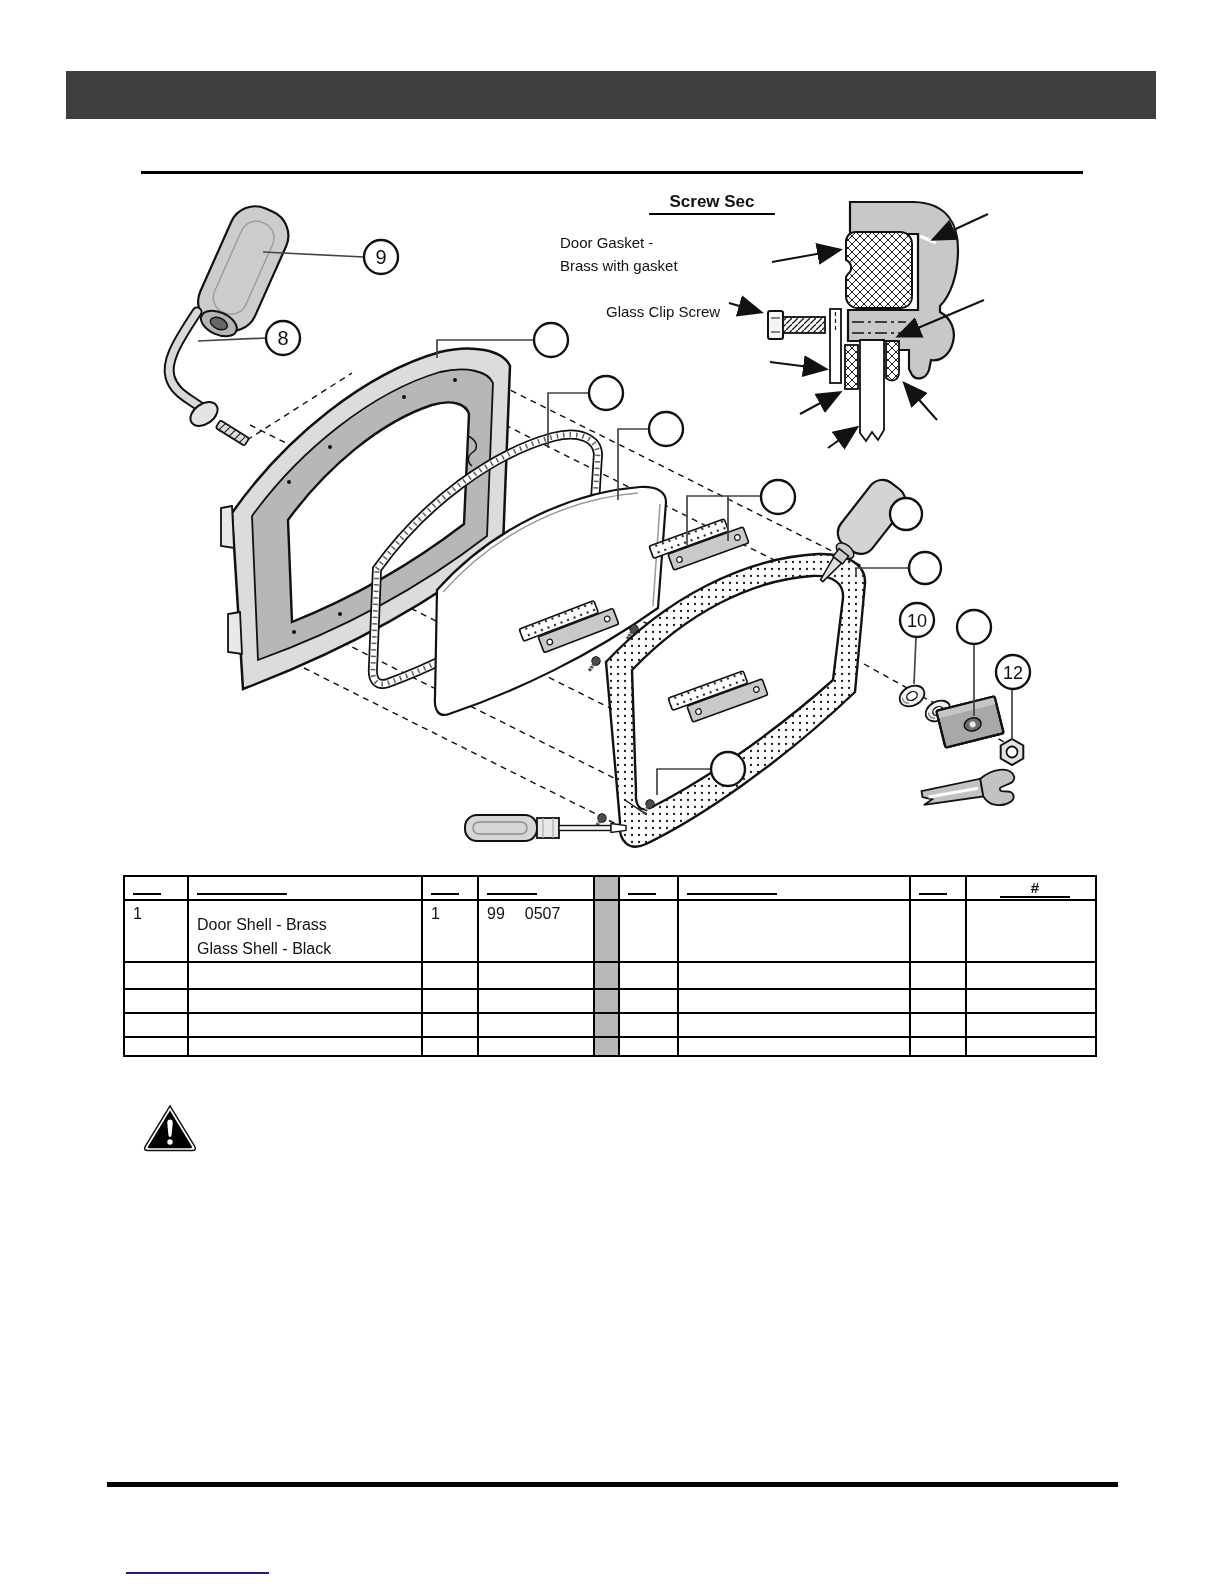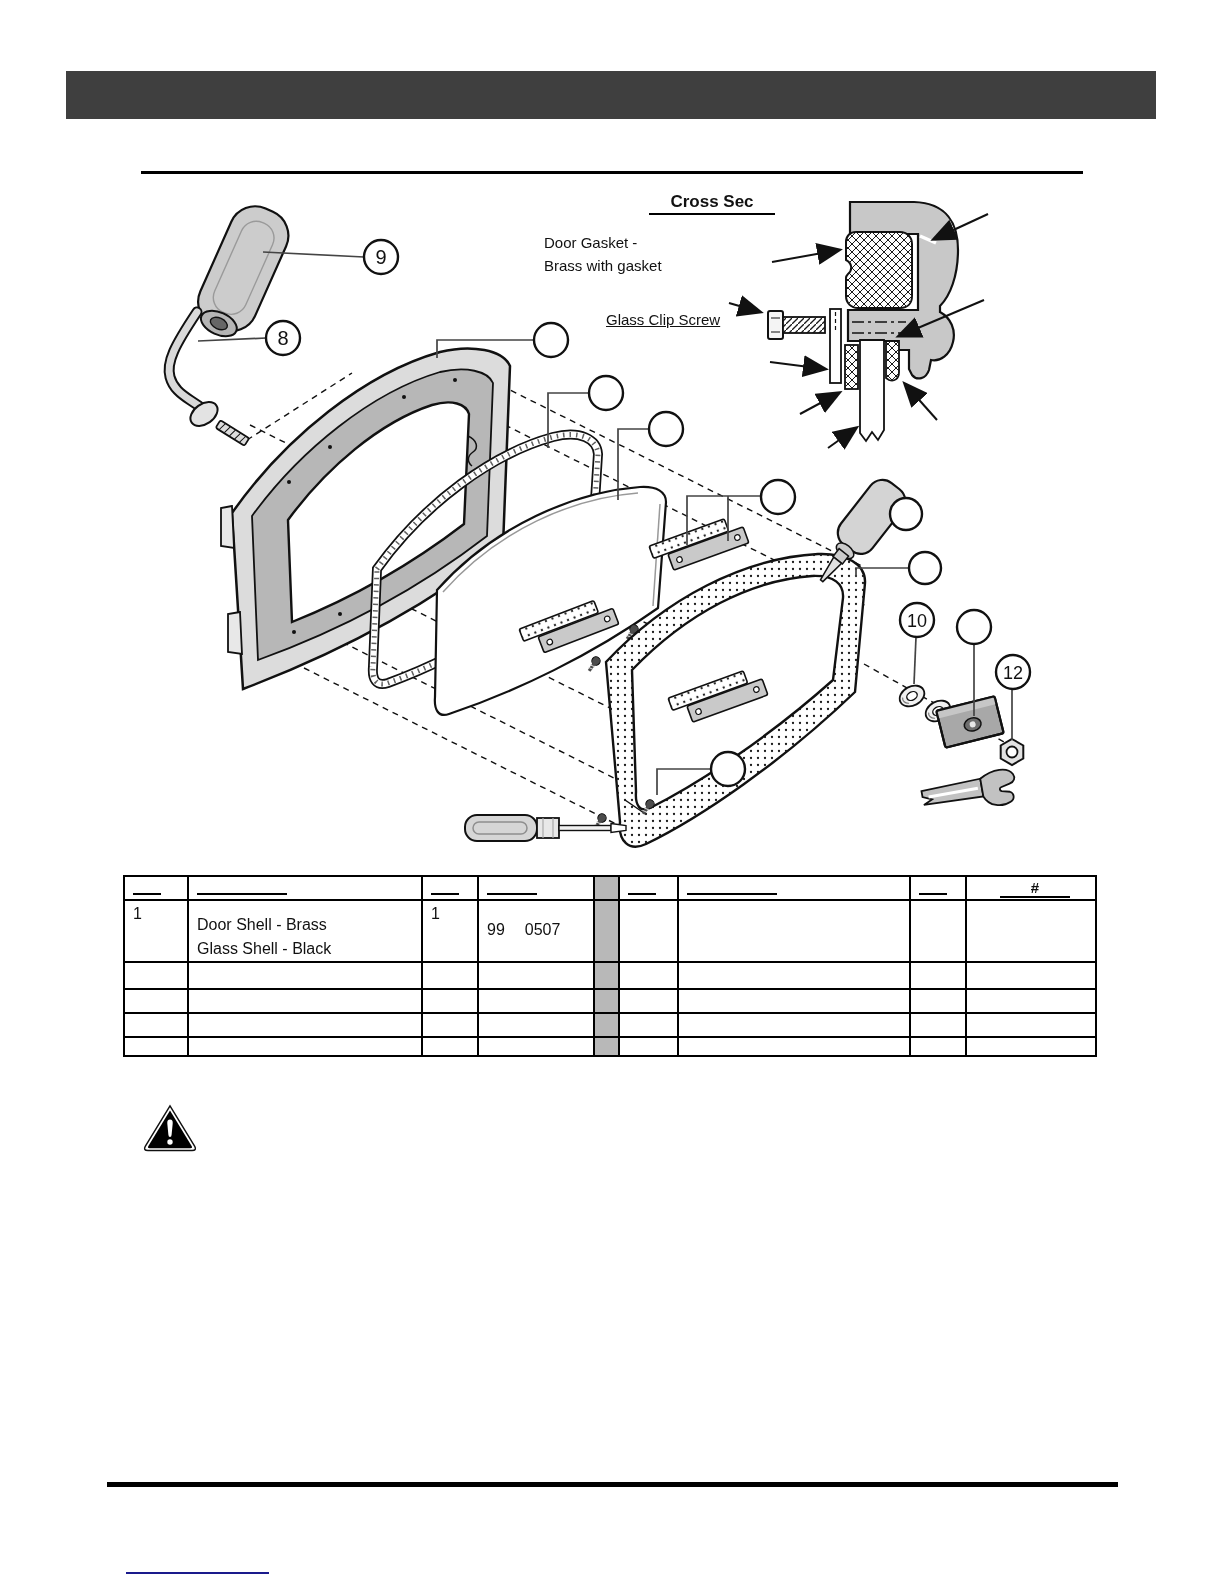--- a/index.html
+++ b/index.html
@@ -3,22 +3,22 @@
 <meta charset="utf-8">
 <style>
   html,body{margin:0;padding:0;background:#fff;}
   body{width:1224px;height:1584px;position:relative;font-family:"Liberation Sans",sans-serif;color:#111;}
   .abs{position:absolute;}
   #header-bar{left:66px;top:71px;width:1090px;height:48px;background:#3f3f3f;z-index:2;}
   #top-rule{left:141px;top:171px;width:942px;height:3px;background:#000;z-index:2;}
   #diagram-svg{left:0;top:0;width:1224px;height:870px;z-index:1;}
   .fig-label{z-index:3;font-size:15px;line-height:23px;color:#111;}
   #cross-title{left:649px;top:192px;width:126px;text-align:center;font-size:17px;font-weight:bold;border-bottom:2.5px solid #000;padding-bottom:1px;z-index:3;}
-  #lbl-door-gasket{left:544px;top:231px;}
-  #lbl-screw{left:606px;top:308px;text-decoration:underline;}
+  #lbl-door-gasket{left:560px;top:231px;}
+  #lbl-screw{left:606px;top:300px;}
   
   #parts-table{left:123px;top:875px;width:972px;border-collapse:collapse;table-layout:fixed;z-index:2;position:absolute;font-size:16px;}
   #parts-table td{border:2px solid #000;padding:0 0 0 8px;vertical-align:middle;overflow:hidden;}
   #parts-table tr.hdr td{border-bottom:2.5px solid #000;text-align:left;}
   #parts-table .gcol{background:#b8b8b8;padding:0;}
   .hline{display:inline-block;border-bottom:2px solid #000;height:16px;font-weight:bold;font-size:15px;text-align:center;line-height:15px;}
   .w28{width:28px;} .w90{width:90px;} .w50{width:50px;} .w70{width:70px;}
   .desc-line{line-height:24px;}
   .pn-gap{display:inline-block;width:20px;}
   #warning-svg{left:143px;top:1104px;z-index:2;}
@@ -238,21 +238,21 @@
     <circle cx="728" cy="769" r="17"></circle>
   </g>
   <g font-size="20" text-anchor="middle" fill="#111" stroke="none" font-family="Liberation Sans, sans-serif">
     <text x="381" y="264">9</text>
     <text x="283" y="345">8</text>
     <text x="917" y="627" font-size="18">10</text>
     <text x="1013" y="679" font-size="18">12</text>
   </g>
 </svg>
 
-<div class="abs" id="cross-title">Cross Sec</div>
+<div class="abs" id="cross-title">Screw Sec</div>
 <div class="abs fig-label" id="lbl-door-gasket">
   <div>Door Gasket -</div>
   <div>Brass with gasket</div>
 </div>
 <div class="abs fig-label" id="lbl-screw">Glass Clip Screw</div>
 
 <table id="parts-table">
   <colgroup>
     <col style="width:64px">
       <col style="width:234px">
@@ -276,21 +276,21 @@
     <td><span class="hline w28"></span></td>
     <td style="text-align:center"><span class="hline w70">#</span></td>
   </tr>
   <tr style="height:56px">
     <td style="vertical-align:top;padding-top:4px">1</td>
     <td style="vertical-align:top;padding-top:12px">
       <div class="desc-line">Door Shell - Brass</div>
       <div class="desc-line">Glass Shell - Black</div>
     </td>
     <td style="vertical-align:top;padding-top:4px">1</td>
-    <td style="vertical-align:top;padding-top:20px"><span>99</span><span class="pn-gap"></span><span>0507</span></td>
+    <td style="vertical-align:top;padding-top:4px"><span>99</span><span class="pn-gap"></span><span>0507</span></td>
     <td class="gcol"></td>
     <td></td>
     <td></td>
     <td></td>
     <td></td>
   </tr>
   <tr style="height:27px">
     <td></td>
         <td></td>
         <td></td>

